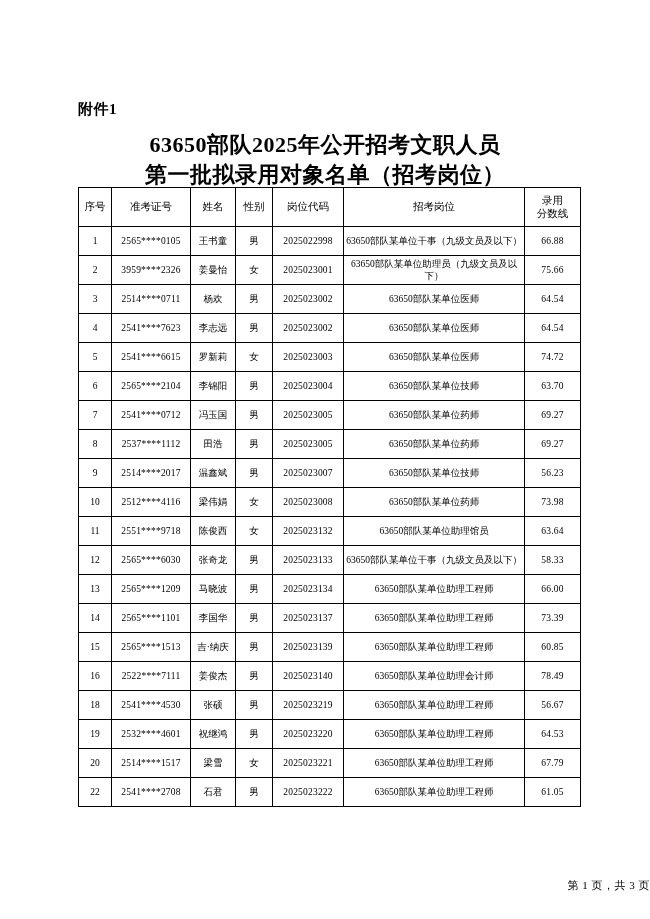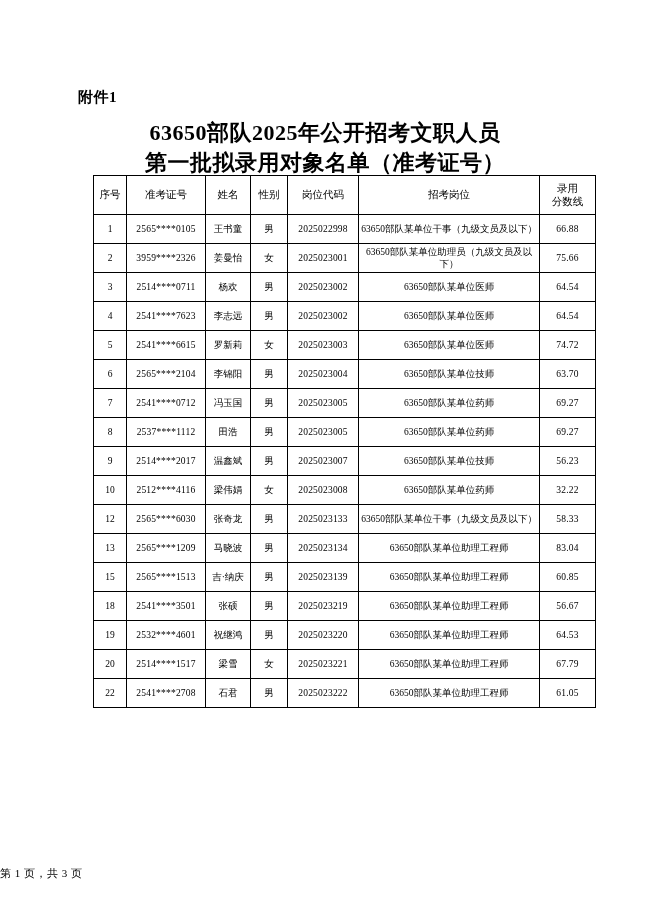--- a/index.html
+++ b/index.html
@@ -13,20 +13,21 @@
     font-family: "Liberation Serif", "DejaVu Serif", serif;
     color: #000000;
     overflow: hidden;
   }
   .page {
     position: relative;
     width: 650px;
     height: 825px;
     box-sizing: border-box;
     padding: 17px;
+    margin-top: 12px;
   }
   .attachment-label {
     position: absolute;
     left: 78px;
     top: 88px;
     font-size: 15px;
     font-weight: bold;
     letter-spacing: 0.5px;
   }
   .title-block {
@@ -38,21 +39,21 @@
   }
   .title-line {
     font-size: 22px;
     font-weight: bold;
     line-height: 30px;
     letter-spacing: 0.5px;
     font-family: "Liberation Serif", "DejaVu Serif", serif;
   }
   .table-wrap {
     position: absolute;
-    left: 93px;
+    left: 78px;
     top: 175px;
     width: 495px;
   }
   table.roster {
     border-collapse: collapse;
     width: 495px;
     table-layout: fixed;
   }
   table.roster th, table.roster td {
     border: 1px solid #000000;
@@ -81,35 +82,35 @@
     font-family: "Liberation Serif", "DejaVu Serif", serif;
     letter-spacing: 0.2px;
   }
   td.c-post { font-size: 9px; }
   .hdr-two-line { display: block; line-height: 13px; }
   .footer {
     position: absolute;
     left: 0;
     top: 866px;
     width: 650px;
-    text-align: left;
+    text-align: right;
     font-size: 11px;
     letter-spacing: 0.5px;
   }
 </style>
 </head>
 <body>
 
 <div class="page">
 
   <div class="attachment-label">附件1</div>
 
   <div class="title-block">
     <div class="title-line">63650部队2025年公开招考文职人员</div>
-    <div class="title-line">第一批拟录用对象名单（准考证号）</div>
+    <div class="title-line">第一批拟录用对象名单（招考岗位）</div>
   </div>
 
   <div class="table-wrap">
     <table class="roster">
       <thead>
         <tr>
           <th class="c-idx">序号</th>
           <th class="c-card">准考证号</th>
           <th class="c-name">姓名</th>
           <th class="c-sex">性别</th>
@@ -203,52 +204,79 @@
             <td class="c-post">63650部队某单位技师</td>
             <td class="c-score">56.23</td>
           </tr>
           <tr>
             <td class="c-idx">10</td>
             <td class="c-card">2512****4116</td>
             <td class="c-name">梁伟娟</td>
             <td class="c-sex">女</td>
             <td class="c-code">2025023008</td>
             <td class="c-post">63650部队某单位药师</td>
-            <td class="c-score">32.22</td>
+            <td class="c-score">73.98</td>
+          </tr>
+          <tr>
+            <td class="c-idx">11</td>
+            <td class="c-card">2551****9718</td>
+            <td class="c-name">陈俊西</td>
+            <td class="c-sex">女</td>
+            <td class="c-code">2025023132</td>
+            <td class="c-post">63650部队某单位助理馆员</td>
+            <td class="c-score">63.64</td>
           </tr>
           <tr>
             <td class="c-idx">12</td>
             <td class="c-card">2565****6030</td>
             <td class="c-name">张奇龙</td>
             <td class="c-sex">男</td>
             <td class="c-code">2025023133</td>
             <td class="c-post">63650部队某单位干事（九级文员及以下）</td>
             <td class="c-score">58.33</td>
           </tr>
           <tr>
             <td class="c-idx">13</td>
             <td class="c-card">2565****1209</td>
             <td class="c-name">马晓波</td>
             <td class="c-sex">男</td>
             <td class="c-code">2025023134</td>
             <td class="c-post">63650部队某单位助理工程师</td>
-            <td class="c-score">83.04</td>
+            <td class="c-score">66.00</td>
+          </tr>
+          <tr>
+            <td class="c-idx">14</td>
+            <td class="c-card">2565****1101</td>
+            <td class="c-name">李国华</td>
+            <td class="c-sex">男</td>
+            <td class="c-code">2025023137</td>
+            <td class="c-post">63650部队某单位助理工程师</td>
+            <td class="c-score">73.39</td>
           </tr>
           <tr>
             <td class="c-idx">15</td>
             <td class="c-card">2565****1513</td>
             <td class="c-name">吉·纳庆</td>
             <td class="c-sex">男</td>
             <td class="c-code">2025023139</td>
             <td class="c-post">63650部队某单位助理工程师</td>
             <td class="c-score">60.85</td>
           </tr>
           <tr>
+            <td class="c-idx">16</td>
+            <td class="c-card">2522****7111</td>
+            <td class="c-name">姜俊杰</td>
+            <td class="c-sex">男</td>
+            <td class="c-code">2025023140</td>
+            <td class="c-post">63650部队某单位助理会计师</td>
+            <td class="c-score">78.49</td>
+          </tr>
+          <tr>
             <td class="c-idx">18</td>
-            <td class="c-card">2541****3501</td>
+            <td class="c-card">2541****4530</td>
             <td class="c-name">张硕</td>
             <td class="c-sex">男</td>
             <td class="c-code">2025023219</td>
             <td class="c-post">63650部队某单位助理工程师</td>
             <td class="c-score">56.67</td>
           </tr>
           <tr>
             <td class="c-idx">19</td>
             <td class="c-card">2532****4601</td>
             <td class="c-name">祝继鸿</td>

